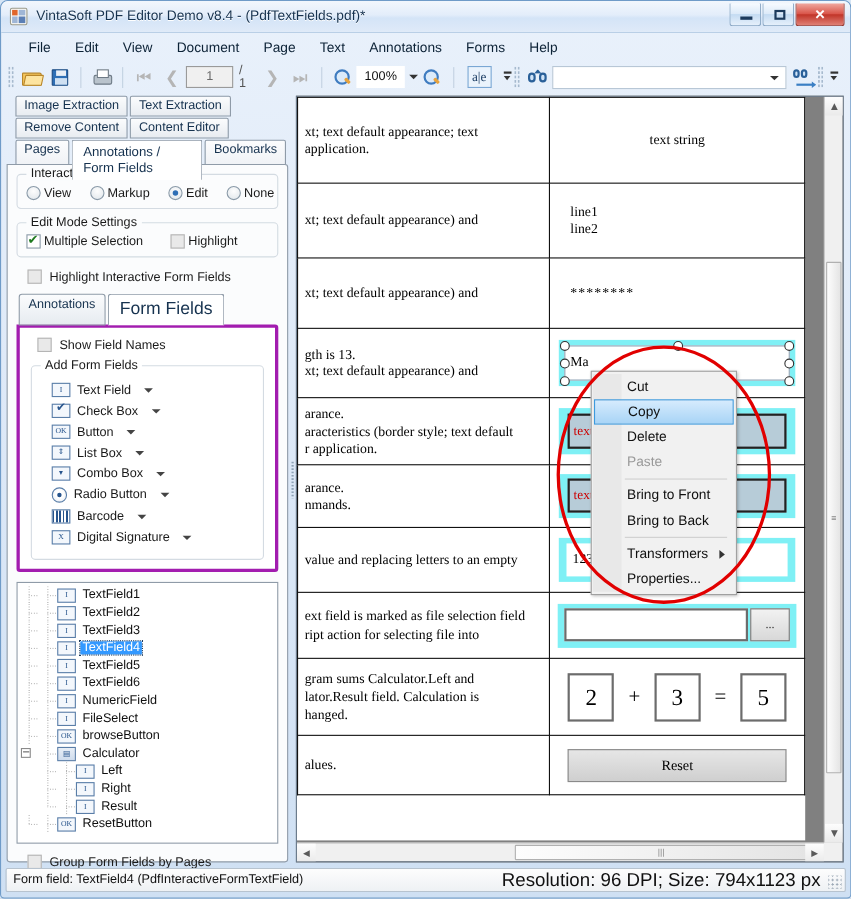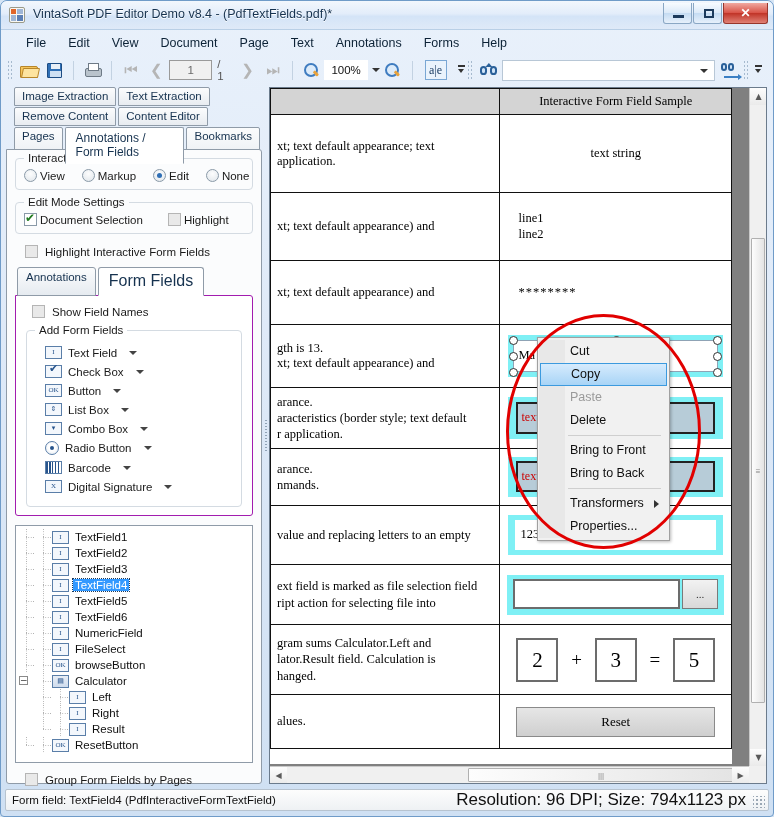--- a/index.html
+++ b/index.html
@@ -184,21 +184,21 @@
   .lbl { font-size:11.5px; color:#1a1a1a; white-space:nowrap; }
   .mr { margin-right:14px; }
 
   .subtabrow { display:flex; margin:9px 0 0 10px; position:relative; z-index:2; }
   .subtab {
     border:1px solid #8f9ba8; background:linear-gradient(180deg,#fbfcfd,#e6ebf0);
     padding:3px 8px; font-size:11.5px; color:#16324f; border-radius:3px 3px 0 0; margin-right:2px;
   }
   .subtab.sel { background:#fff; border-bottom-color:#fff; padding:4px 10px 5px 10px; font-size:16px; }
   .subpanel {
-    margin:0 8px; border:1px solid #a21caf; background:#fff; border-radius:0 3px 3px 3px;
+    margin:0 8px; border:3px solid #a21caf; background:#fff; border-radius:0 3px 3px 3px;
     padding:7px 6px 8px 6px; position:relative; top:-1px;
   }
   .ff-item { display:flex; align-items:center; gap:6px; padding:3px 2px 3px 10px; }
   .ff-ic {
     width:17px;height:13px;border:1px solid #5a7ea8;background:#f3f7fc;flex:none;position:relative;
     font-size:7px; color:#27548c; text-align:center; line-height:11px;
     font-family:"Liberation Serif", serif;
   }
   .ff-ic.bar { background:repeating-linear-gradient(90deg,#27548c 0 1.5px,#fff 1.5px 3px); }
   .ff-ic.radio { border-radius:50%; width:14px;height:14px; background:radial-gradient(circle at 50% 45%,#fff 40%,#dfe7f0); }
@@ -469,21 +469,21 @@
           <span class="lbl mr">Edit</span>
           <span class="radio"></span>
           <span class="lbl">None</span>
         </div>
       </div>
 
       <div class="group" style="margin-top:12px">
         <span class="legend">Edit Mode Settings</span>
         <div class="check-row">
           <span class="cb on"></span>
-          <span class="lbl" style="margin-right:22px">Document Selection</span>
+          <span class="lbl" style="margin-right:22px">Multiple Selection</span>
           <span class="cb dis"></span>
           <span class="lbl">Highlight</span>
         </div>
       </div>
 
       <div class="check-row" style="margin:11px 0 0 18px">
         <span class="cb dis"></span>
         <span class="lbl" style="margin-left:4px">Highlight Interactive Form  Fields</span>
       </div>
 
@@ -643,24 +643,20 @@
   </div>
 
   <div class="splitter">
       <i></i>
     </div>
 
   <div class="docarea">
     <div class="page">
       <table class="ptable">
         <tbody>
-            <tr class="hdr">
-          <td class="c1"></td>
-          <td class="c2">Interactive Form Field Sample</td>
-        </tr>
 
         <tr style="height:78px">
           <td class="c1" style="white-space:pre-line">xt; text default appearance; text
 application.</td>
           <td class="c2">text string</td>
         </tr>
 
         <tr style="height:68px">
           <td class="c1" style="white-space:pre-line">xt; text default appearance) and</td>
           <td class="c2" style="text-align:left;padding-left:18px;white-space:pre-line;line-height:1.25">line1
@@ -777,22 +773,22 @@
         <span class="rid">|||</span>
       </div>
       <div class="sb-arrow" style="right:0">▶</div>
     </div>
     <div class="corner"></div>
   </div>
 
   <div class="ctxmenu">
     <div class="ctx-item">Cut</div>
     <div class="ctx-item sel">Copy</div>
+    <div class="ctx-item">Delete</div>
     <div class="ctx-item dis">Paste</div>
-    <div class="ctx-item">Delete</div>
     <div class="ctx-sep"></div>
     <div class="ctx-item">Bring to Front</div>
     <div class="ctx-item">Bring to Back</div>
     <div class="ctx-sep"></div>
     <div class="ctx-item">
       <span>Transformers</span>
       <span class="ctx-arrow"></span>
     </div>
     <div class="ctx-item">Properties...</div>
   </div>

